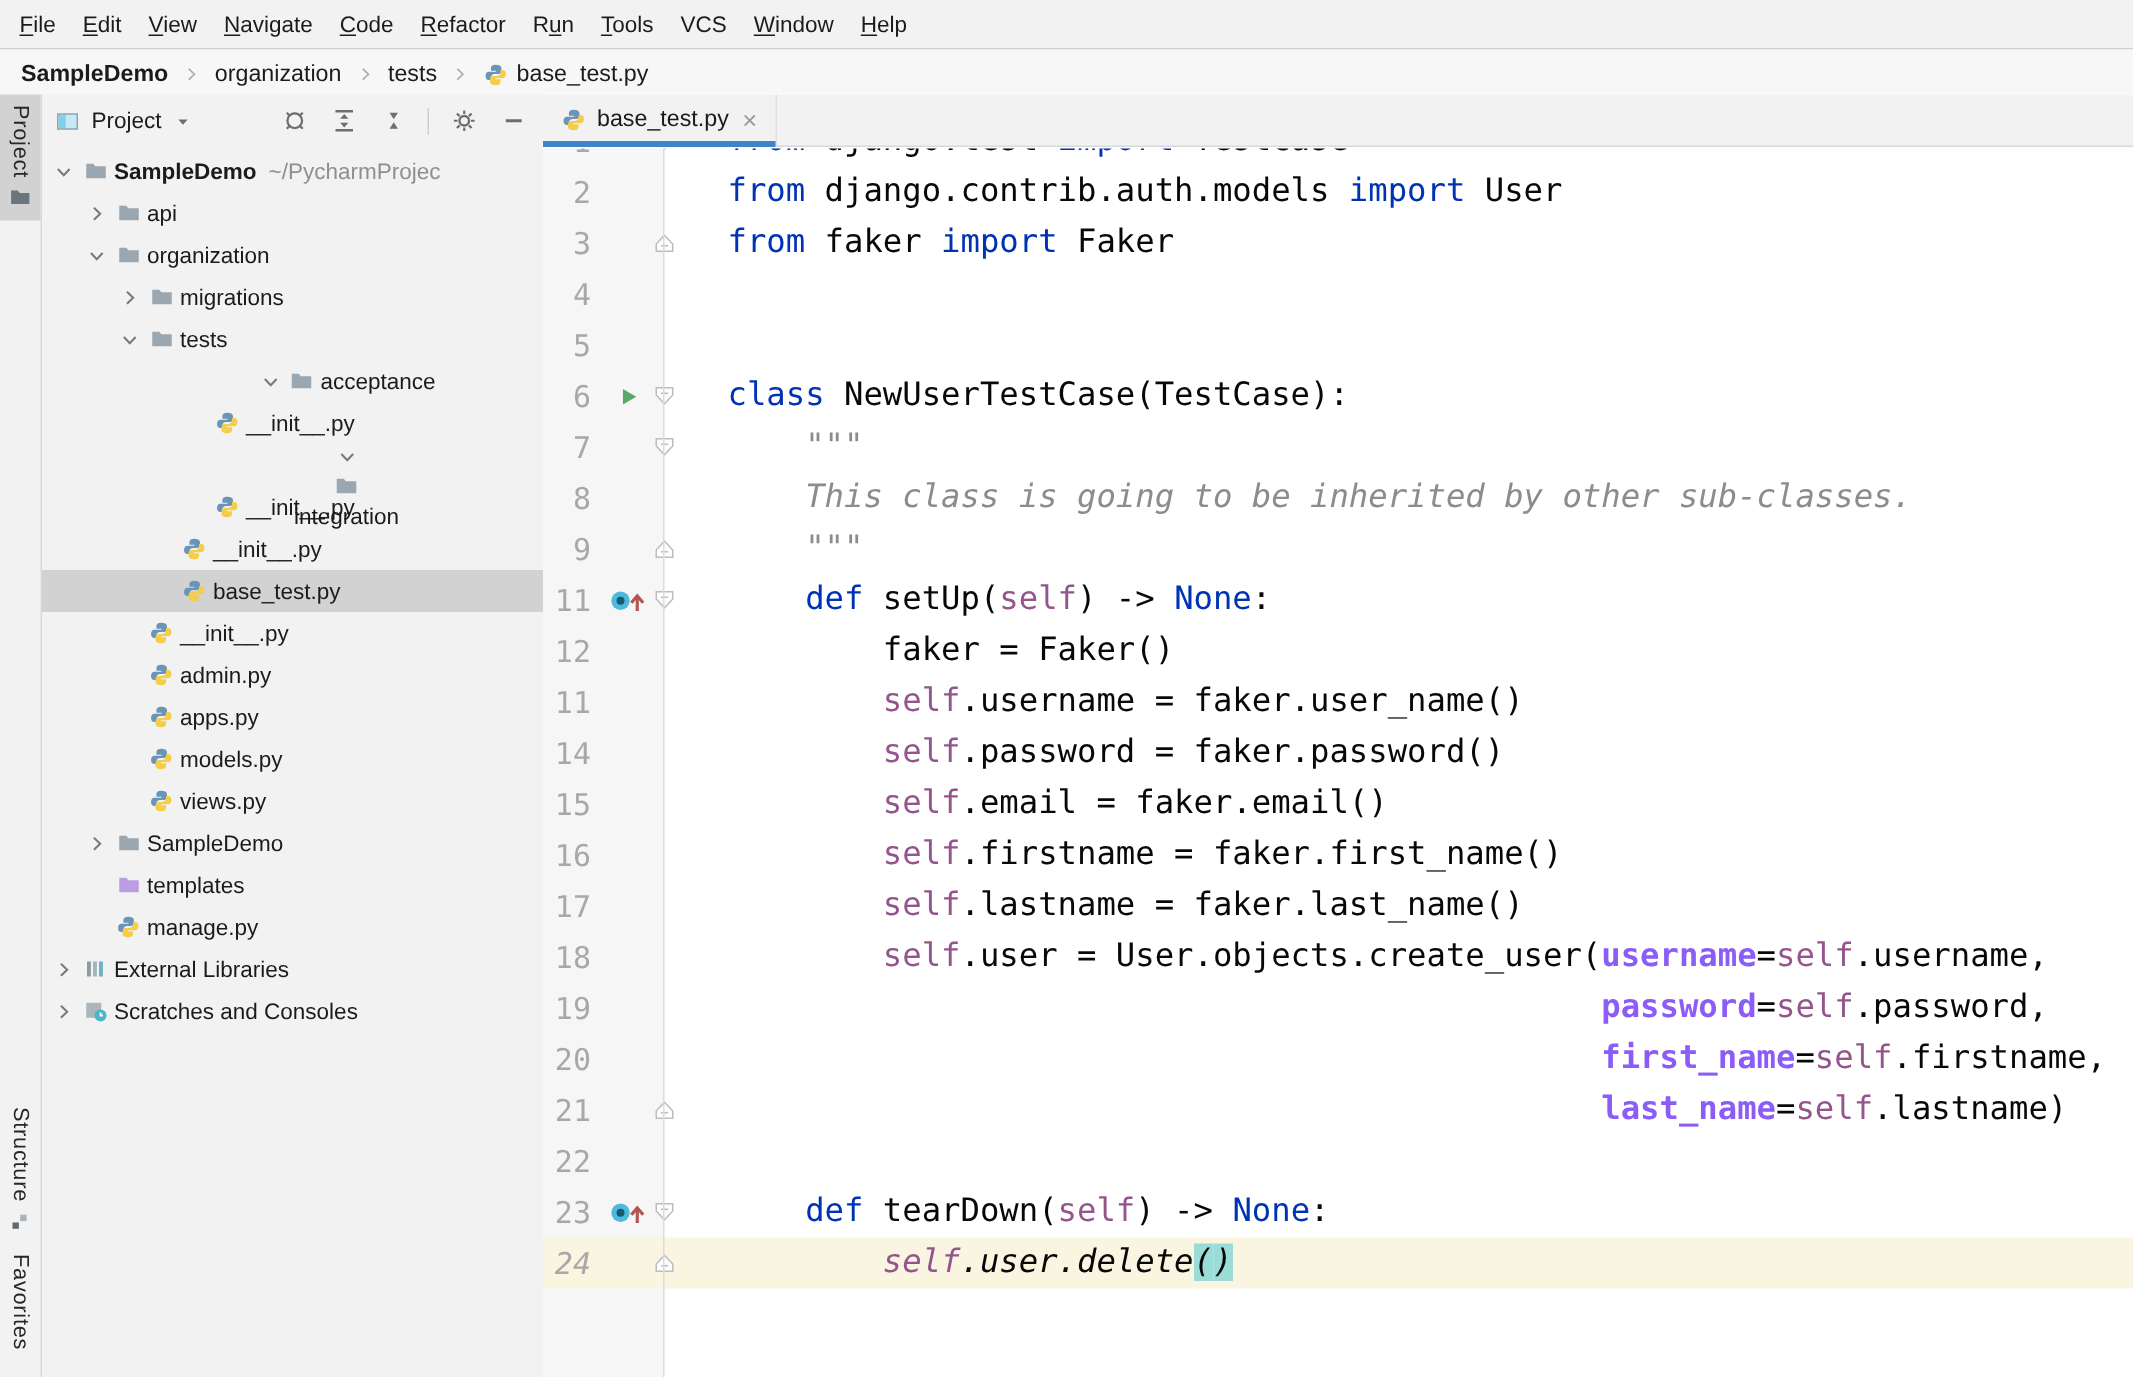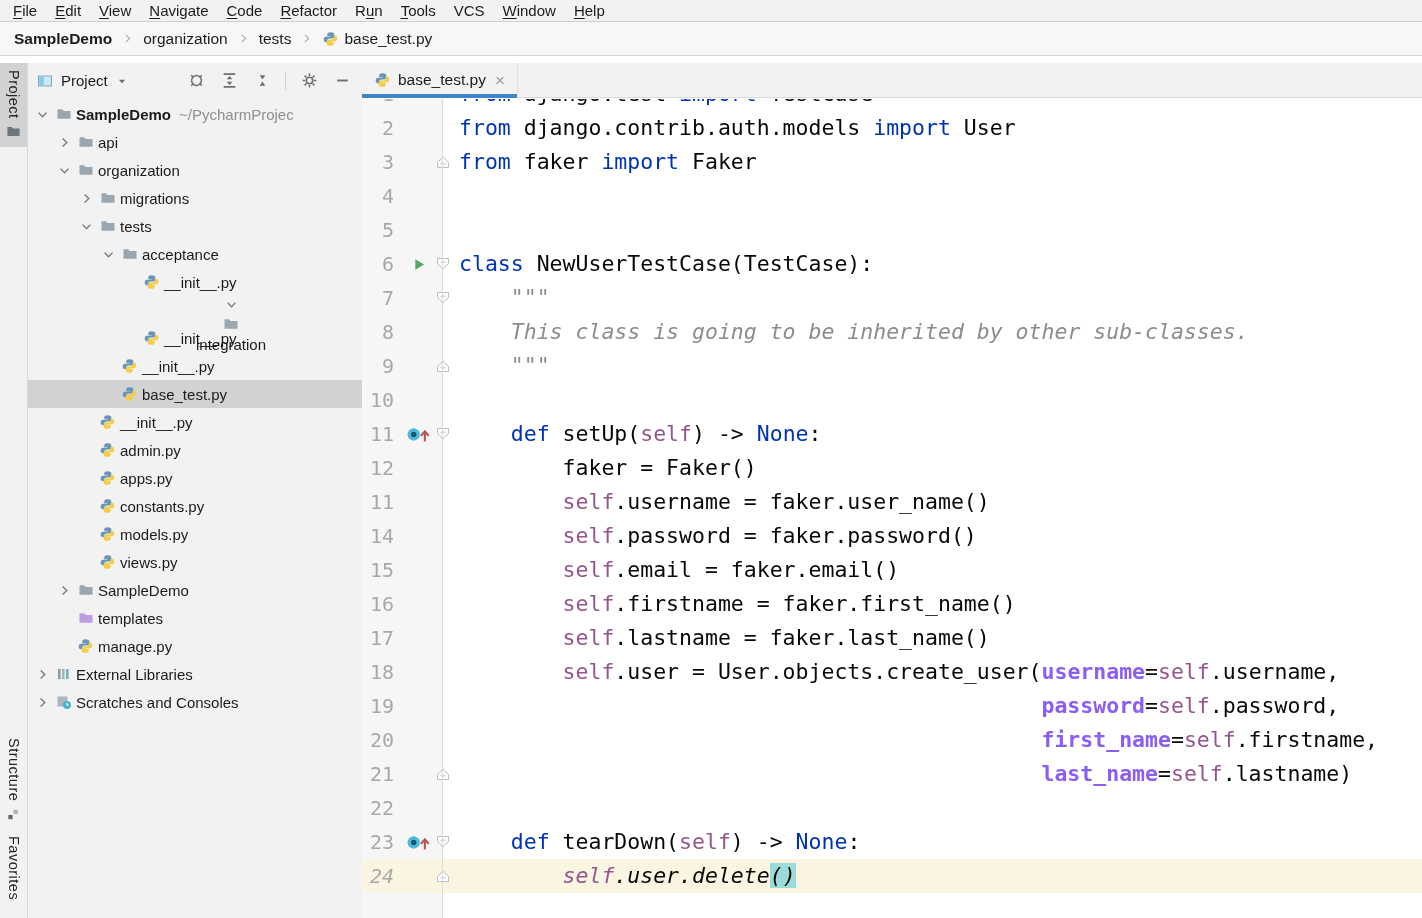--- a/index.html
+++ b/index.html
@@ -1,20 +1,20 @@
 <!DOCTYPE html>
 <html><head>
 <meta charset="utf-8">
 <style>
   * { margin:0; padding:0; box-sizing:border-box; }
   html,body { width:1422px; height:918px; overflow:hidden;
     font-family:"Liberation Sans", sans-serif; background:#fff; color:#1b1b1b; }
 
   
-  #menubar { height:22px; background:#f2f2f2; border-bottom:1px solid #cfcfcf;
+  #menubar { height:33px; background:#f2f2f2; border-bottom:1px solid #cfcfcf;
     display:flex; align-items:center; padding-left:4px; font-size:15px; }
   .mi { padding:0 9px; line-height:27px; cursor:default; }
   .mi u { text-decoration:underline; text-underline-offset:2px; }
 
   #breadcrumbs { height:34px; background:#f7f7f7; border-bottom:1px solid #d5d5d5;
     display:flex; align-items:center; padding-left:14px; font-size:15.5px; gap:7px; }
   .bc.bold { font-weight:bold; }
   .bc { display:flex; align-items:center; gap:5px; }
 
   
@@ -59,21 +59,21 @@
   #gutter-sep { position:absolute; top:0; bottom:0; left:80px; width:1px; background:#dcdcdc; z-index:3; }
   #lines { position:relative; margin-top:-22px; z-index:1;
     font-family:"DejaVu Sans Mono", monospace; font-size:21.5px; }
   .line { height:34px; line-height:34px; display:flex; }
   .line.cur { background:#faf5e1;font-style:italic; }
   .ln { width:36px; flex:none; text-align:right; padding-right:4px;
     font-size:20px; color:#a8a8a8; }
   .gic { width:42px; flex:none; display:flex; align-items:center; justify-content:center; }
   .gfold { width:19px; flex:none; position:relative; }
   .gfold .icn { position:absolute; left:-4px; top:10px; width:14px; height:14px; z-index:4; }
-  .code { white-space:pre; color:#080808; }
+  .code { white-space:pre; color:#080808;margin-left:26px; }
   .tk-kw { color:#0033b3; }
   .tk-sf { color:#94558d; }
   .tk-kwa { color:#8b5cf6;font-weight:bold; }
   .tk-doc { color:#8c8c8c; font-style:italic; }
   .tk-br { background:#9cdcd8; }
 </style>
 </head>
 <body>
 
 <div id="menubar">
@@ -257,125 +257,115 @@
               <path d="M3.8 6L8 10.4 12.2 6" stroke="#7a7a7a" fill="none" stroke-width="1.5"></path>
             </svg>
           </span>
           <span class="icn">
             <svg width="16" height="16" viewBox="0 0 16 16">
               <path d="M1.5 3.2h4.7l1.4 1.7h6.9v7.9h-13z" fill="#9aa7b0"></path>
             </svg>
           </span>
           <span class="lbl">tests</span>
         </div>
+        <div class="row" style="padding-left: 72px; justify-content: center;">
+          <span class="chev">
+            <svg width="15" height="15" viewBox="0 0 16 16">
+              <path d="M3.8 6L8 10.4 12.2 6" stroke="#7a7a7a" fill="none" stroke-width="1.5"></path>
+            </svg>
+          </span>
+          <span class="icn">
+            <svg width="16" height="16" viewBox="0 0 16 16">
+              <path d="M1.5 3.2h4.7l1.4 1.7h6.9v7.9h-13z" fill="#9aa7b0"></path>
+            </svg>
+          </span>
+          <span class="lbl">acceptance</span>
+        </div>
+        <div class="row" style="padding-left: 94px;">
+          <span class="chev"></span>
+          <span class="icn">
+            <svg width="17" height="16" viewBox="0 0 16 16">
+              <path d="M8 1.2c-2.3 0-3.2.9-3.2 2.1v1.9h3.3v.6H3.4C2 5.8 1.2 6.9 1.2 8.6c0 1.7.8 2.7 2.2 2.7h1.4V9.6c0-1.3 1.1-2.2 2.4-2.2h2.6c1.1 0 2-.9 2-2V3.3c0-1.2-1.2-2.1-3.8-2.1z" fill="#6a94b8"></path>
+              <path d="M8 14.8c2.3 0 3.2-.9 3.2-2.1v-1.9H7.9v-.6h4.7c1.4 0 2.2-1.1 2.2-2.8 0-1.7-.8-2.7-2.2-2.7h-1.4v1.7c0 1.3-1.1 2.2-2.4 2.2H6.2c-1.1 0-2 .9-2 2v2.1c0 1.2 1.2 2.1 3.8 2.1z" fill="#f4ce49"></path>
+            </svg>
+          </span>
+          <span class="lbl">__init__.py</span>
+        </div>
+        <div class="row" style="padding-left: 72px; flex-direction: column;">
+          <span class="chev">
+            <svg width="15" height="15" viewBox="0 0 16 16">
+              <path d="M3.8 6L8 10.4 12.2 6" stroke="#7a7a7a" fill="none" stroke-width="1.5"></path>
+            </svg>
+          </span>
+          <span class="icn">
+            <svg width="16" height="16" viewBox="0 0 16 16">
+              <path d="M1.5 3.2h4.7l1.4 1.7h6.9v7.9h-13z" fill="#9aa7b0"></path>
+            </svg>
+          </span>
+          <span class="lbl">integration</span>
+        </div>
+        <div class="row" style="padding-left: 94px;">
+          <span class="chev"></span>
+          <span class="icn">
+            <svg width="17" height="16" viewBox="0 0 16 16">
+              <path d="M8 1.2c-2.3 0-3.2.9-3.2 2.1v1.9h3.3v.6H3.4C2 5.8 1.2 6.9 1.2 8.6c0 1.7.8 2.7 2.2 2.7h1.4V9.6c0-1.3 1.1-2.2 2.4-2.2h2.6c1.1 0 2-.9 2-2V3.3c0-1.2-1.2-2.1-3.8-2.1z" fill="#6a94b8"></path>
+              <path d="M8 14.8c2.3 0 3.2-.9 3.2-2.1v-1.9H7.9v-.6h4.7c1.4 0 2.2-1.1 2.2-2.8 0-1.7-.8-2.7-2.2-2.7h-1.4v1.7c0 1.3-1.1 2.2-2.4 2.2H6.2c-1.1 0-2 .9-2 2v2.1c0 1.2 1.2 2.1 3.8 2.1z" fill="#f4ce49"></path>
+            </svg>
+          </span>
+          <span class="lbl">__init__.py</span>
+        </div>
         <div class="row" style="padding-left: 72px;">
-          <span class="chev">
-            <svg width="15" height="15" viewBox="0 0 16 16">
-              <path d="M3.8 6L8 10.4 12.2 6" stroke="#7a7a7a" fill="none" stroke-width="1.5"></path>
-            </svg>
-          </span>
-          <span class="icn">
-            <svg width="16" height="16" viewBox="0 0 16 16">
-              <path d="M1.5 3.2h4.7l1.4 1.7h6.9v7.9h-13z" fill="#9aa7b0"></path>
-            </svg>
-          </span>
-          <span class="lbl">acceptance</span>
-        </div>
-        <div class="row" style="padding-left: 94px;">
           <span class="chev"></span>
           <span class="icn">
             <svg width="17" height="16" viewBox="0 0 16 16">
               <path d="M8 1.2c-2.3 0-3.2.9-3.2 2.1v1.9h3.3v.6H3.4C2 5.8 1.2 6.9 1.2 8.6c0 1.7.8 2.7 2.2 2.7h1.4V9.6c0-1.3 1.1-2.2 2.4-2.2h2.6c1.1 0 2-.9 2-2V3.3c0-1.2-1.2-2.1-3.8-2.1z" fill="#6a94b8"></path>
               <path d="M8 14.8c2.3 0 3.2-.9 3.2-2.1v-1.9H7.9v-.6h4.7c1.4 0 2.2-1.1 2.2-2.8 0-1.7-.8-2.7-2.2-2.7h-1.4v1.7c0 1.3-1.1 2.2-2.4 2.2H6.2c-1.1 0-2 .9-2 2v2.1c0 1.2 1.2 2.1 3.8 2.1z" fill="#f4ce49"></path>
             </svg>
           </span>
           <span class="lbl">__init__.py</span>
         </div>
-        <div class="row" style="padding-left: 72px; flex-direction: column;">
-          <span class="chev">
-            <svg width="15" height="15" viewBox="0 0 16 16">
-              <path d="M3.8 6L8 10.4 12.2 6" stroke="#7a7a7a" fill="none" stroke-width="1.5"></path>
-            </svg>
-          </span>
-          <span class="icn">
-            <svg width="16" height="16" viewBox="0 0 16 16">
-              <path d="M1.5 3.2h4.7l1.4 1.7h6.9v7.9h-13z" fill="#9aa7b0"></path>
-            </svg>
-          </span>
-          <span class="lbl">integration</span>
-        </div>
-        <div class="row" style="padding-left: 94px;">
+        <div class="row sel" style="padding-left: 72px;">
+          <span class="chev"></span>
+          <span class="icn">
+            <svg width="17" height="16" viewBox="0 0 16 16">
+              <path d="M8 1.2c-2.3 0-3.2.9-3.2 2.1v1.9h3.3v.6H3.4C2 5.8 1.2 6.9 1.2 8.6c0 1.7.8 2.7 2.2 2.7h1.4V9.6c0-1.3 1.1-2.2 2.4-2.2h2.6c1.1 0 2-.9 2-2V3.3c0-1.2-1.2-2.1-3.8-2.1z" fill="#6a94b8"></path>
+              <path d="M8 14.8c2.3 0 3.2-.9 3.2-2.1v-1.9H7.9v-.6h4.7c1.4 0 2.2-1.1 2.2-2.8 0-1.7-.8-2.7-2.2-2.7h-1.4v1.7c0 1.3-1.1 2.2-2.4 2.2H6.2c-1.1 0-2 .9-2 2v2.1c0 1.2 1.2 2.1 3.8 2.1z" fill="#f4ce49"></path>
+            </svg>
+          </span>
+          <span class="lbl">base_test.py</span>
+        </div>
+        <div class="row" style="padding-left: 50px;">
           <span class="chev"></span>
           <span class="icn">
             <svg width="17" height="16" viewBox="0 0 16 16">
               <path d="M8 1.2c-2.3 0-3.2.9-3.2 2.1v1.9h3.3v.6H3.4C2 5.8 1.2 6.9 1.2 8.6c0 1.7.8 2.7 2.2 2.7h1.4V9.6c0-1.3 1.1-2.2 2.4-2.2h2.6c1.1 0 2-.9 2-2V3.3c0-1.2-1.2-2.1-3.8-2.1z" fill="#6a94b8"></path>
               <path d="M8 14.8c2.3 0 3.2-.9 3.2-2.1v-1.9H7.9v-.6h4.7c1.4 0 2.2-1.1 2.2-2.8 0-1.7-.8-2.7-2.2-2.7h-1.4v1.7c0 1.3-1.1 2.2-2.4 2.2H6.2c-1.1 0-2 .9-2 2v2.1c0 1.2 1.2 2.1 3.8 2.1z" fill="#f4ce49"></path>
             </svg>
           </span>
           <span class="lbl">__init__.py</span>
         </div>
-        <div class="row" style="padding-left: 72px;">
-          <span class="chev"></span>
-          <span class="icn">
-            <svg width="17" height="16" viewBox="0 0 16 16">
-              <path d="M8 1.2c-2.3 0-3.2.9-3.2 2.1v1.9h3.3v.6H3.4C2 5.8 1.2 6.9 1.2 8.6c0 1.7.8 2.7 2.2 2.7h1.4V9.6c0-1.3 1.1-2.2 2.4-2.2h2.6c1.1 0 2-.9 2-2V3.3c0-1.2-1.2-2.1-3.8-2.1z" fill="#6a94b8"></path>
-              <path d="M8 14.8c2.3 0 3.2-.9 3.2-2.1v-1.9H7.9v-.6h4.7c1.4 0 2.2-1.1 2.2-2.8 0-1.7-.8-2.7-2.2-2.7h-1.4v1.7c0 1.3-1.1 2.2-2.4 2.2H6.2c-1.1 0-2 .9-2 2v2.1c0 1.2 1.2 2.1 3.8 2.1z" fill="#f4ce49"></path>
-            </svg>
-          </span>
-          <span class="lbl">__init__.py</span>
-        </div>
-        <div class="row sel" style="padding-left: 72px;">
-          <span class="chev"></span>
-          <span class="icn">
-            <svg width="17" height="16" viewBox="0 0 16 16">
-              <path d="M8 1.2c-2.3 0-3.2.9-3.2 2.1v1.9h3.3v.6H3.4C2 5.8 1.2 6.9 1.2 8.6c0 1.7.8 2.7 2.2 2.7h1.4V9.6c0-1.3 1.1-2.2 2.4-2.2h2.6c1.1 0 2-.9 2-2V3.3c0-1.2-1.2-2.1-3.8-2.1z" fill="#6a94b8"></path>
-              <path d="M8 14.8c2.3 0 3.2-.9 3.2-2.1v-1.9H7.9v-.6h4.7c1.4 0 2.2-1.1 2.2-2.8 0-1.7-.8-2.7-2.2-2.7h-1.4v1.7c0 1.3-1.1 2.2-2.4 2.2H6.2c-1.1 0-2 .9-2 2v2.1c0 1.2 1.2 2.1 3.8 2.1z" fill="#f4ce49"></path>
-            </svg>
-          </span>
-          <span class="lbl">base_test.py</span>
-        </div>
         <div class="row" style="padding-left: 50px;">
           <span class="chev"></span>
           <span class="icn">
             <svg width="17" height="16" viewBox="0 0 16 16">
               <path d="M8 1.2c-2.3 0-3.2.9-3.2 2.1v1.9h3.3v.6H3.4C2 5.8 1.2 6.9 1.2 8.6c0 1.7.8 2.7 2.2 2.7h1.4V9.6c0-1.3 1.1-2.2 2.4-2.2h2.6c1.1 0 2-.9 2-2V3.3c0-1.2-1.2-2.1-3.8-2.1z" fill="#6a94b8"></path>
               <path d="M8 14.8c2.3 0 3.2-.9 3.2-2.1v-1.9H7.9v-.6h4.7c1.4 0 2.2-1.1 2.2-2.8 0-1.7-.8-2.7-2.2-2.7h-1.4v1.7c0 1.3-1.1 2.2-2.4 2.2H6.2c-1.1 0-2 .9-2 2v2.1c0 1.2 1.2 2.1 3.8 2.1z" fill="#f4ce49"></path>
             </svg>
           </span>
-          <span class="lbl">__init__.py</span>
+          <span class="lbl">admin.py</span>
         </div>
         <div class="row" style="padding-left: 50px;">
           <span class="chev"></span>
           <span class="icn">
             <svg width="17" height="16" viewBox="0 0 16 16">
               <path d="M8 1.2c-2.3 0-3.2.9-3.2 2.1v1.9h3.3v.6H3.4C2 5.8 1.2 6.9 1.2 8.6c0 1.7.8 2.7 2.2 2.7h1.4V9.6c0-1.3 1.1-2.2 2.4-2.2h2.6c1.1 0 2-.9 2-2V3.3c0-1.2-1.2-2.1-3.8-2.1z" fill="#6a94b8"></path>
               <path d="M8 14.8c2.3 0 3.2-.9 3.2-2.1v-1.9H7.9v-.6h4.7c1.4 0 2.2-1.1 2.2-2.8 0-1.7-.8-2.7-2.2-2.7h-1.4v1.7c0 1.3-1.1 2.2-2.4 2.2H6.2c-1.1 0-2 .9-2 2v2.1c0 1.2 1.2 2.1 3.8 2.1z" fill="#f4ce49"></path>
             </svg>
           </span>
-          <span class="lbl">admin.py</span>
-        </div>
-        <div class="row" style="padding-left: 50px;">
-          <span class="chev"></span>
-          <span class="icn">
-            <svg width="17" height="16" viewBox="0 0 16 16">
-              <path d="M8 1.2c-2.3 0-3.2.9-3.2 2.1v1.9h3.3v.6H3.4C2 5.8 1.2 6.9 1.2 8.6c0 1.7.8 2.7 2.2 2.7h1.4V9.6c0-1.3 1.1-2.2 2.4-2.2h2.6c1.1 0 2-.9 2-2V3.3c0-1.2-1.2-2.1-3.8-2.1z" fill="#6a94b8"></path>
-              <path d="M8 14.8c2.3 0 3.2-.9 3.2-2.1v-1.9H7.9v-.6h4.7c1.4 0 2.2-1.1 2.2-2.8 0-1.7-.8-2.7-2.2-2.7h-1.4v1.7c0 1.3-1.1 2.2-2.4 2.2H6.2c-1.1 0-2 .9-2 2v2.1c0 1.2 1.2 2.1 3.8 2.1z" fill="#f4ce49"></path>
-            </svg>
-          </span>
           <span class="lbl">apps.py</span>
-        </div>
-        <div class="row" style="padding-left: 50px;">
-          <span class="chev"></span>
-          <span class="icn">
-            <svg width="17" height="16" viewBox="0 0 16 16">
-              <path d="M8 1.2c-2.3 0-3.2.9-3.2 2.1v1.9h3.3v.6H3.4C2 5.8 1.2 6.9 1.2 8.6c0 1.7.8 2.7 2.2 2.7h1.4V9.6c0-1.3 1.1-2.2 2.4-2.2h2.6c1.1 0 2-.9 2-2V3.3c0-1.2-1.2-2.1-3.8-2.1z" fill="#6a94b8"></path>
-              <path d="M8 14.8c2.3 0 3.2-.9 3.2-2.1v-1.9H7.9v-.6h4.7c1.4 0 2.2-1.1 2.2-2.8 0-1.7-.8-2.7-2.2-2.7h-1.4v1.7c0 1.3-1.1 2.2-2.4 2.2H6.2c-1.1 0-2 .9-2 2v2.1c0 1.2 1.2 2.1 3.8 2.1z" fill="#f4ce49"></path>
-            </svg>
-          </span>
-          <span class="lbl">constants.py</span>
         </div>
         <div class="row" style="padding-left: 50px;">
           <span class="chev"></span>
           <span class="icn">
             <svg width="17" height="16" viewBox="0 0 16 16">
               <path d="M8 1.2c-2.3 0-3.2.9-3.2 2.1v1.9h3.3v.6H3.4C2 5.8 1.2 6.9 1.2 8.6c0 1.7.8 2.7 2.2 2.7h1.4V9.6c0-1.3 1.1-2.2 2.4-2.2h2.6c1.1 0 2-.9 2-2V3.3c0-1.2-1.2-2.1-3.8-2.1z" fill="#6a94b8"></path>
               <path d="M8 14.8c2.3 0 3.2-.9 3.2-2.1v-1.9H7.9v-.6h4.7c1.4 0 2.2-1.1 2.2-2.8 0-1.7-.8-2.7-2.2-2.7h-1.4v1.7c0 1.3-1.1 2.2-2.4 2.2H6.2c-1.1 0-2 .9-2 2v2.1c0 1.2 1.2 2.1 3.8 2.1z" fill="#f4ce49"></path>
             </svg>
           </span>
           <span class="lbl">models.py</span>
@@ -560,26 +550,20 @@
               <span class="icn">
                 <svg width="14" height="14" viewBox="0 0 14 14">
                   <path d="M7 1.8l5.5 5.9v4.8h-11V7.7z" fill="#fdfdfd" stroke="#bdbdbd"></path>
                   <path d="M4.6 8.8h4.8" stroke="#bdbdbd"></path>
                 </svg>
               </span>
             </span>
             <span class="code"><span>    </span><span class="tk-doc">"""</span></span>
           </div>
           <div class="line">
-            <span class="ln">10</span>
-            <span class="gic"></span>
-            <span class="gfold"></span>
-            <span class="code"></span>
-          </div>
-          <div class="line">
             <span class="ln">11</span>
             <span class="gic">
               <svg width="26" height="17" viewBox="0 0 24 16">
                 <circle cx="7" cy="8" r="5.8" fill="#4db9dc"></circle>
                 <circle cx="7" cy="8" r="2.5" fill="#17596e"></circle>
                 <path d="M17.5 14.5V6" stroke="#b55553" stroke-width="2" fill="none"></path>
                 <path d="M13.8 9.3L17.5 5l3.7 4.3" fill="none" stroke="#b55553" stroke-width="2"></path>
               </svg>
             </span>
             <span class="gfold">

